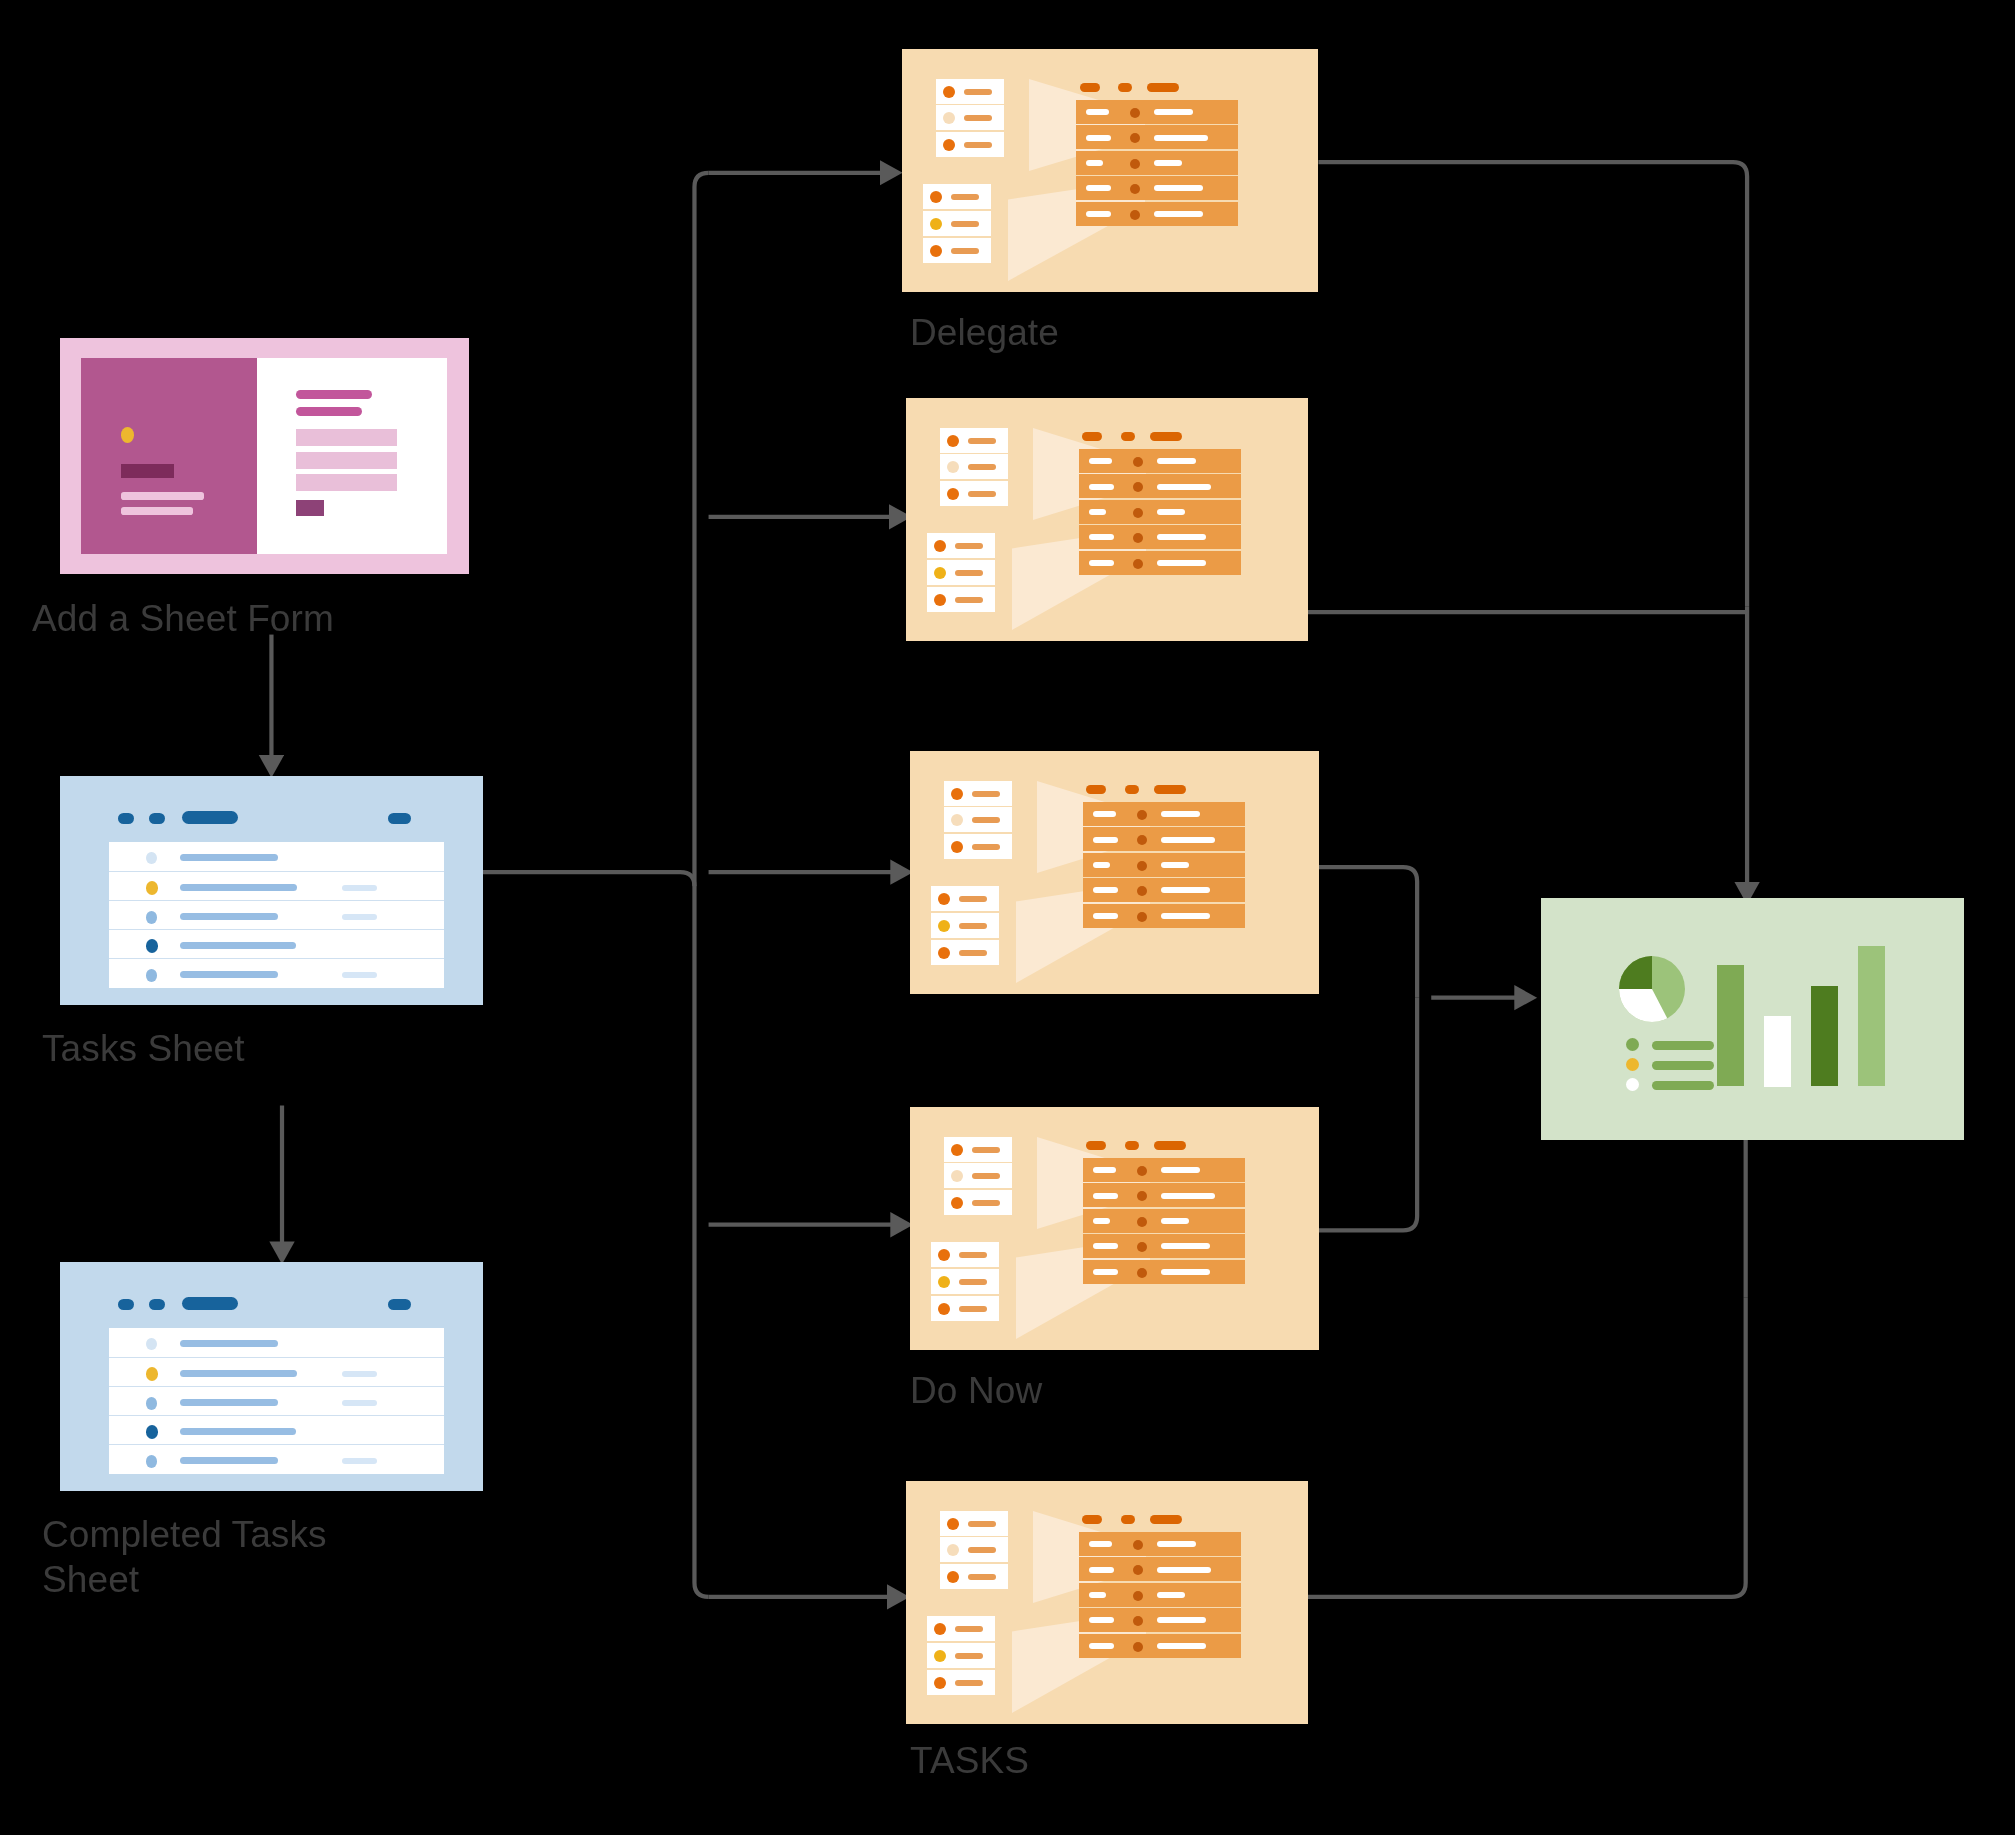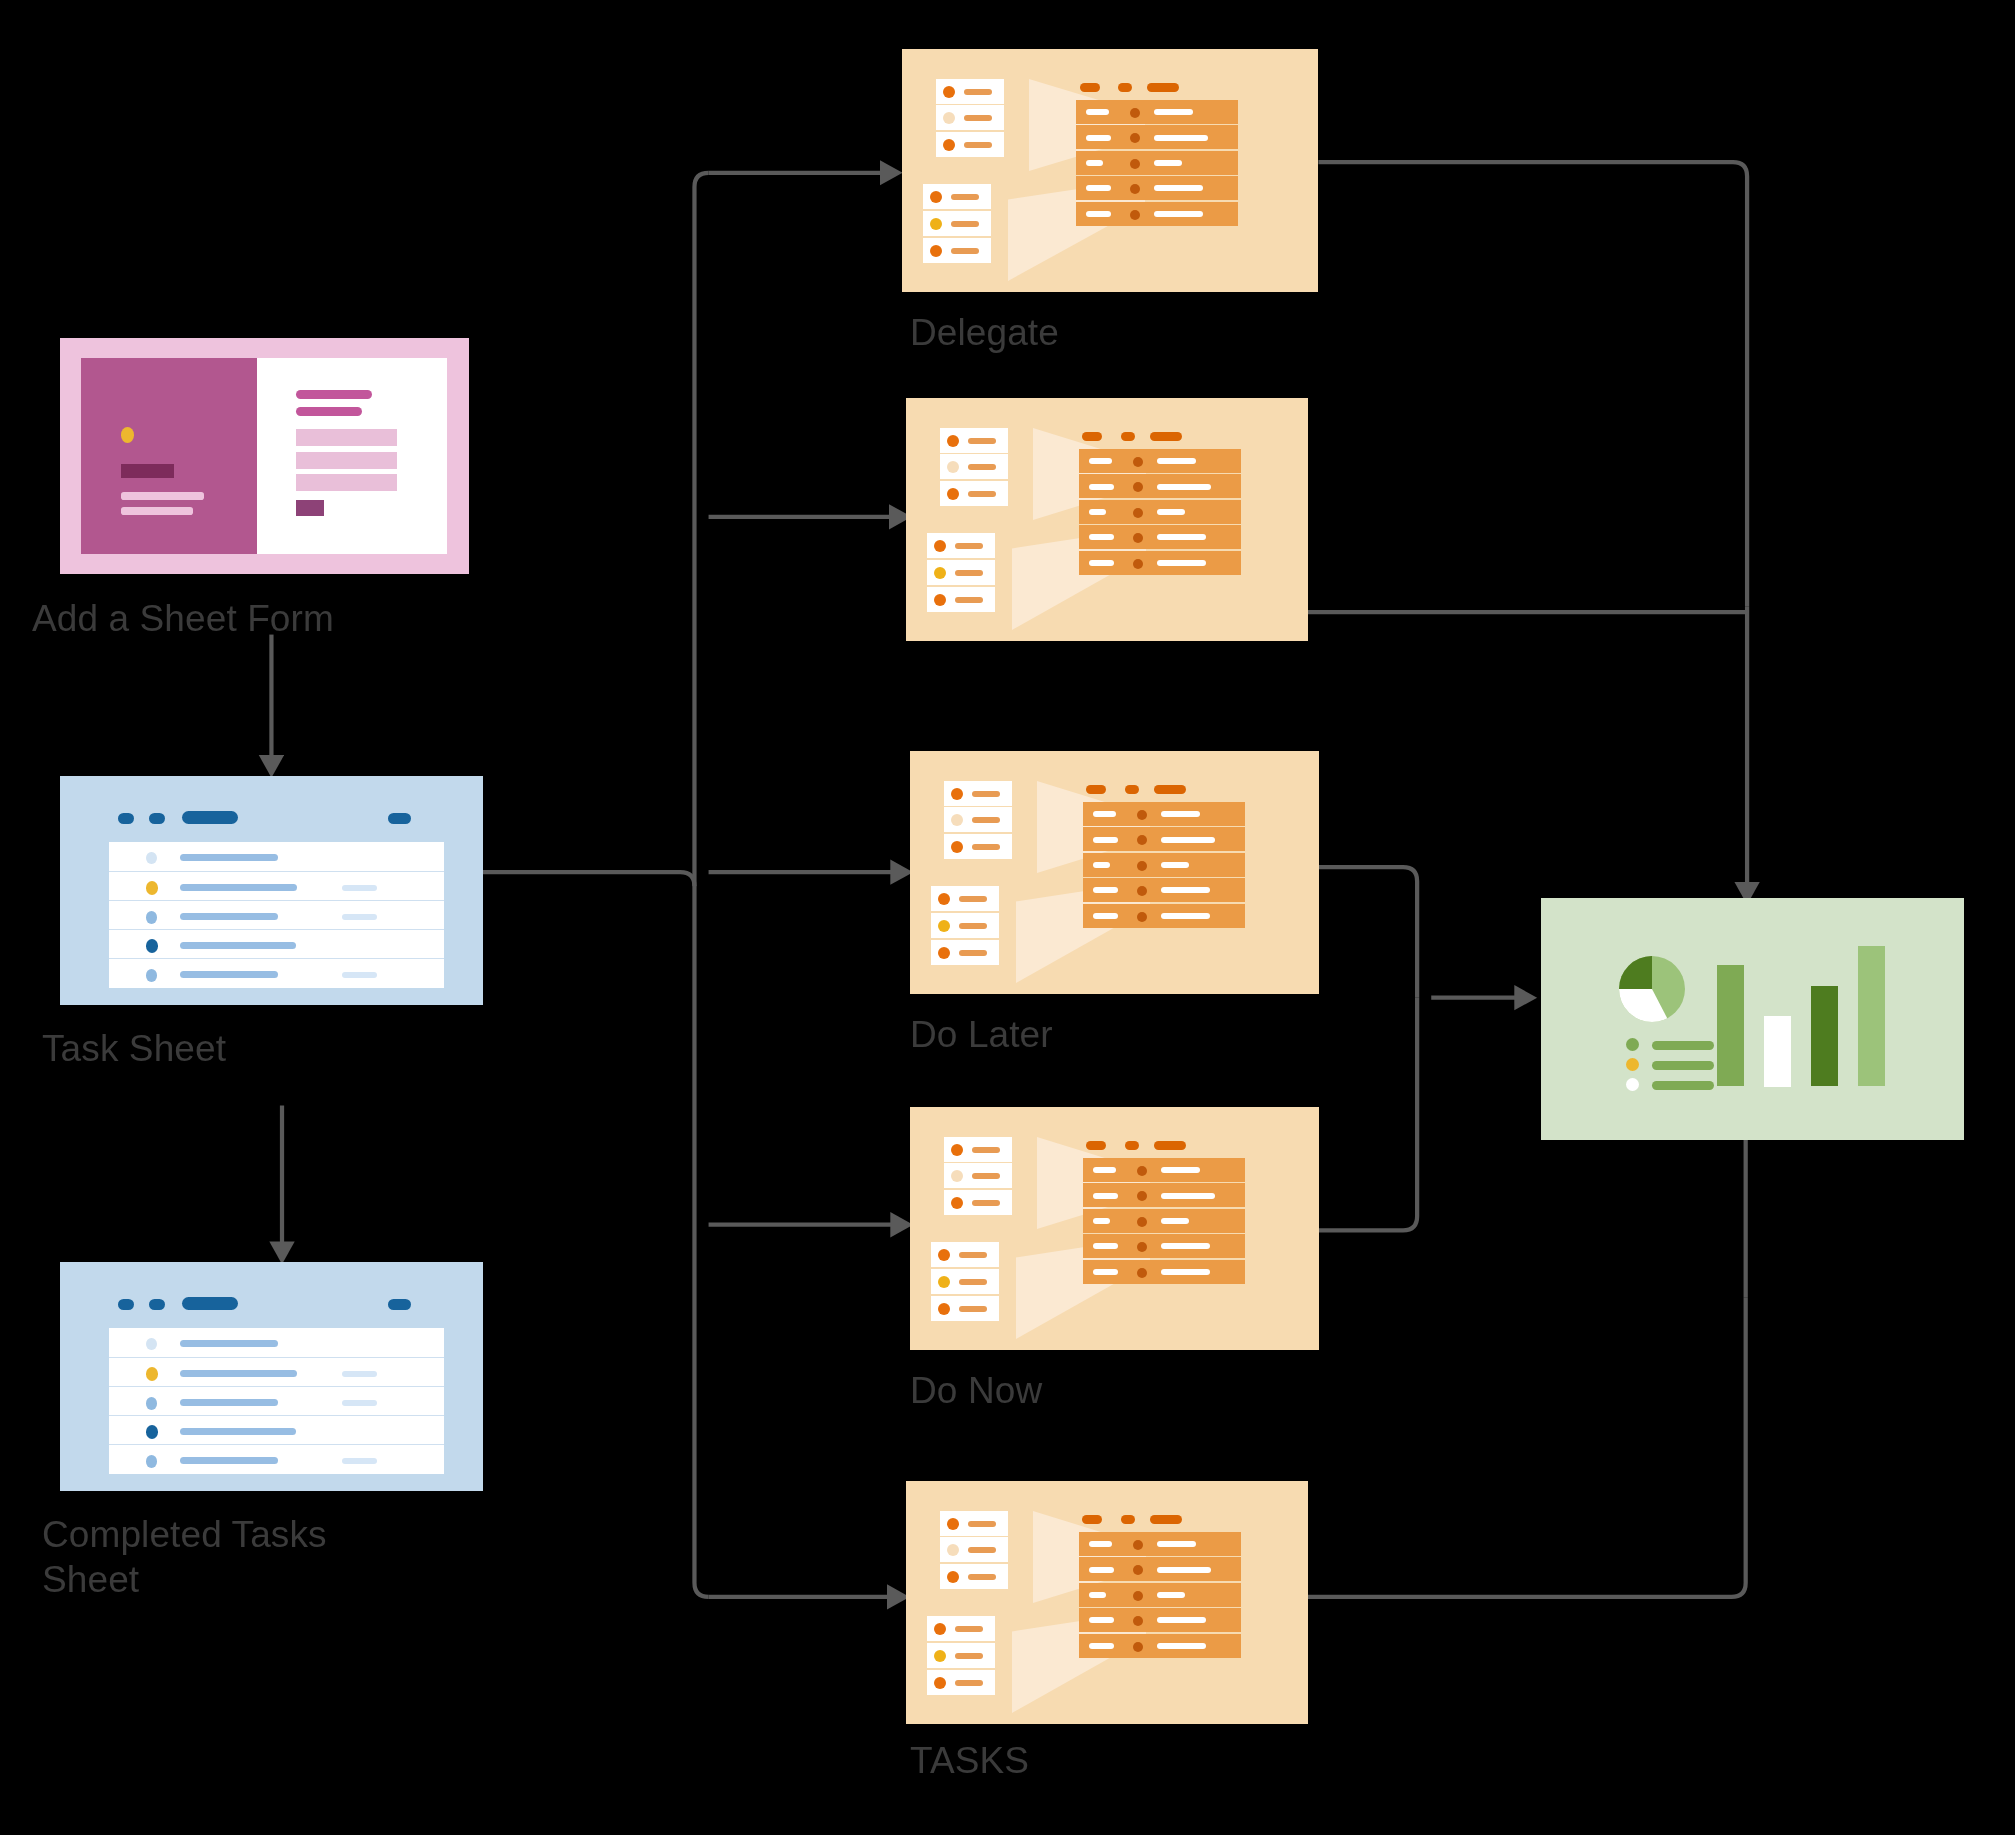--- a/index.html
+++ b/index.html
@@ -147,21 +147,21 @@
         <div class="sh-rdot" style="left:37px;top:9.2px;width:12px;height:13.4px;background:#17639c;"></div>
         <div class="sh-bar" style="left:71px;top:12px;width:116px;height:7px;"></div>
       </div>
       <div class="sh-row" style="left:0;top:116px;width:335px;height:29px;">
         <div class="sh-rdot" style="left:37px;top:10px;width:11.3px;height:12.7px;background:#8fb9e0;"></div>
         <div class="sh-bar" style="left:71px;top:12px;width:98px;height:7px;"></div>
         <div class="sh-tail" style="left:233px;top:12.7px;width:35px;height:6.3px;"></div>
       </div>
     </div>
   </div>
-  <div class="label" style="left:42px;top:1026px;width:458px;">Task Sheet</div>
+  <div class="label" style="left:42px;top:1026px;width:458px;">Tasks Sheet</div>
 
   <div class="sheet" style="left:60px;top:1262px;width:423px;height:229px;">
     <div class="sh-dot" style="left:58px;top:37px;width:15.5px;height:11.3px;border-radius:5.6px;"></div>
     <div class="sh-dot" style="left:89px;top:37px;width:15.5px;height:11.3px;border-radius:5.6px;"></div>
     <div class="sh-pill" style="left:122px;top:35px;width:56px;height:12.7px;"></div>
     <div class="sh-pill" style="left:328px;top:37px;width:23px;height:11.3px;"></div>
     <div class="sh-body" style="left:49px;top:66px;width:335px;height:145px;">
       <div class="sh-row" style="left:0;top:0;width:335px;height:29px;border-top:none;">
         <div class="sh-rdot" style="left:37px;top:10px;width:10.6px;height:12px;background:#d4e4f3;"></div>
         <div class="sh-bar" style="left:71px;top:12px;width:98px;height:7px;"></div>
@@ -360,21 +360,20 @@
         <div class="ot-d" style="left:54px;top:7.8px;width:10px;height:10px;"></div>
         <div class="ot-b" style="left:78px;top:9.2px;width:49px;height:6.3px;"></div>
       </div>
       <div class="otr" style="left:0;top:102px;width:162px;height:24px;">
         <div class="ot-a" style="left:10px;top:9.2px;width:25.4px;height:6.3px;"></div>
         <div class="ot-d" style="left:54px;top:7.8px;width:10px;height:10px;"></div>
         <div class="ot-b" style="left:78px;top:9.2px;width:49px;height:6.3px;"></div>
       </div>
     </div>
   </div>
-  <div class="label" style="left:910px;top:1012px;width:409px;">Do Later</div>
 
   <div class="ocard" style="left:910px;top:1107px;width:409px;height:243px;">
     <div class="otrap" style="left:127px;top:30px;width:113px;height:92px;clip-path:polygon(0 0,100% 38%,100% 62%,0 100%);"></div>
     <div class="otrap" style="left:106px;top:130px;width:134px;height:102px;clip-path:polygon(0 20%,100% 0,100% 26%,0 100%);"></div>
     <div class="orow" style="left:34px;top:30px;width:68px;height:25px;">
       <div class="orow-dot" style="left:7px;top:7px;width:12px;height:12px;background:#e8700c;"></div>
       <div class="orow-bar" style="left:28px;top:10px;width:27.5px;height:6.3px;"></div>
     </div>
     <div class="orow" style="left:34px;top:56px;width:68px;height:25px;">
       <div class="orow-dot" style="left:7px;top:7px;width:12px;height:12px;background:#f6ddbb;"></div>

